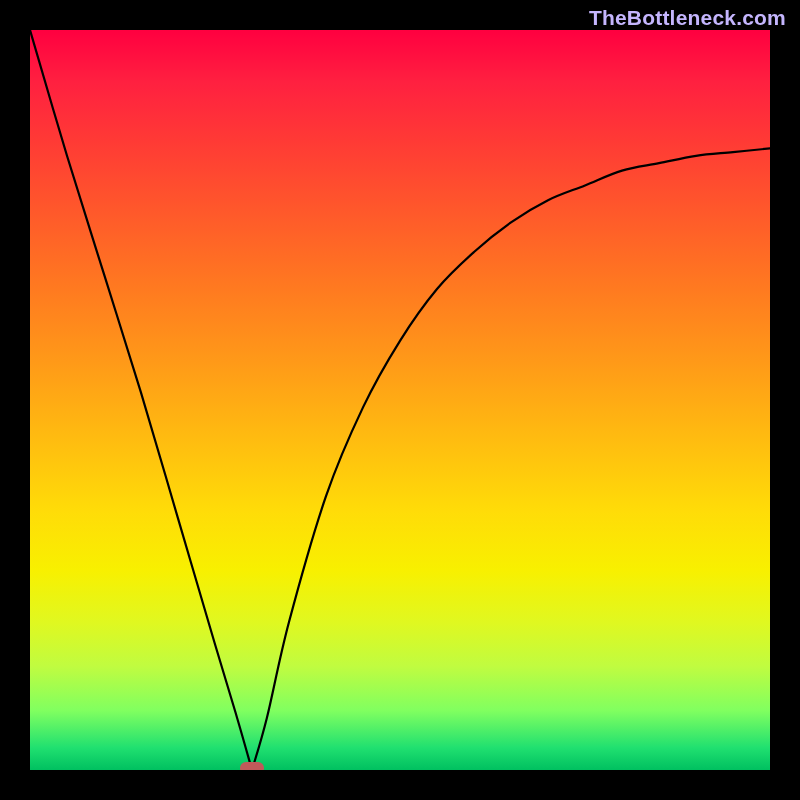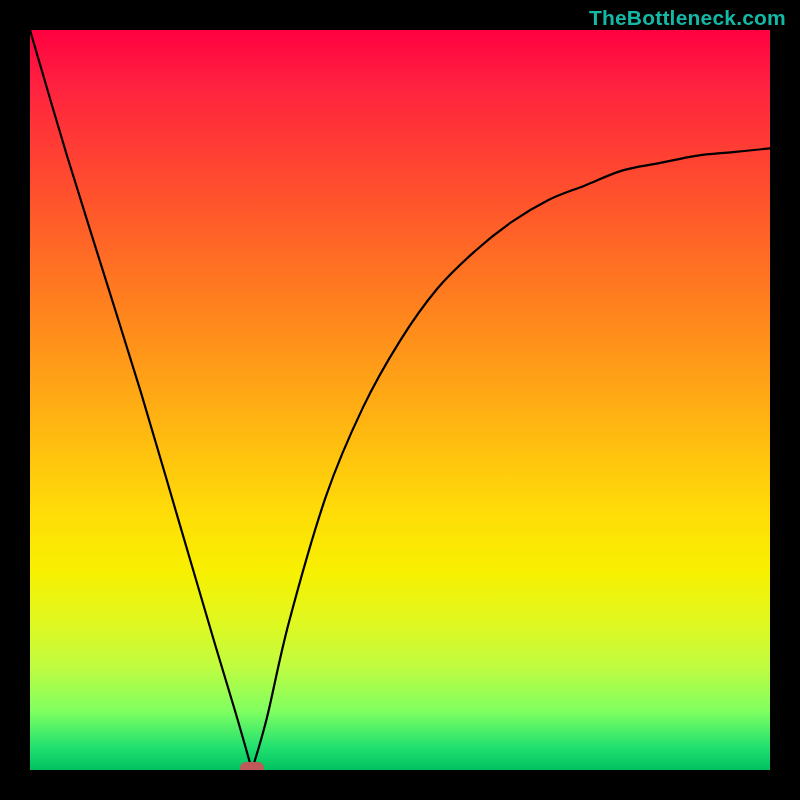--- a/index.html
+++ b/index.html
@@ -47,21 +47,21 @@
       #20e070 97%,
       #00c060 100%
     );
   }
   .watermark {
     position: absolute;
     top: 6px;
     right: 14px;
     font-size: 21px;
     font-weight: 600;
-    color: #14b8a6;
+    color: #c4b5fd;
     letter-spacing: 0.2px;
   }
   svg.curve {
     position: absolute;
     inset: 0;
   }
 </style>
 </head>
 <body>
 

